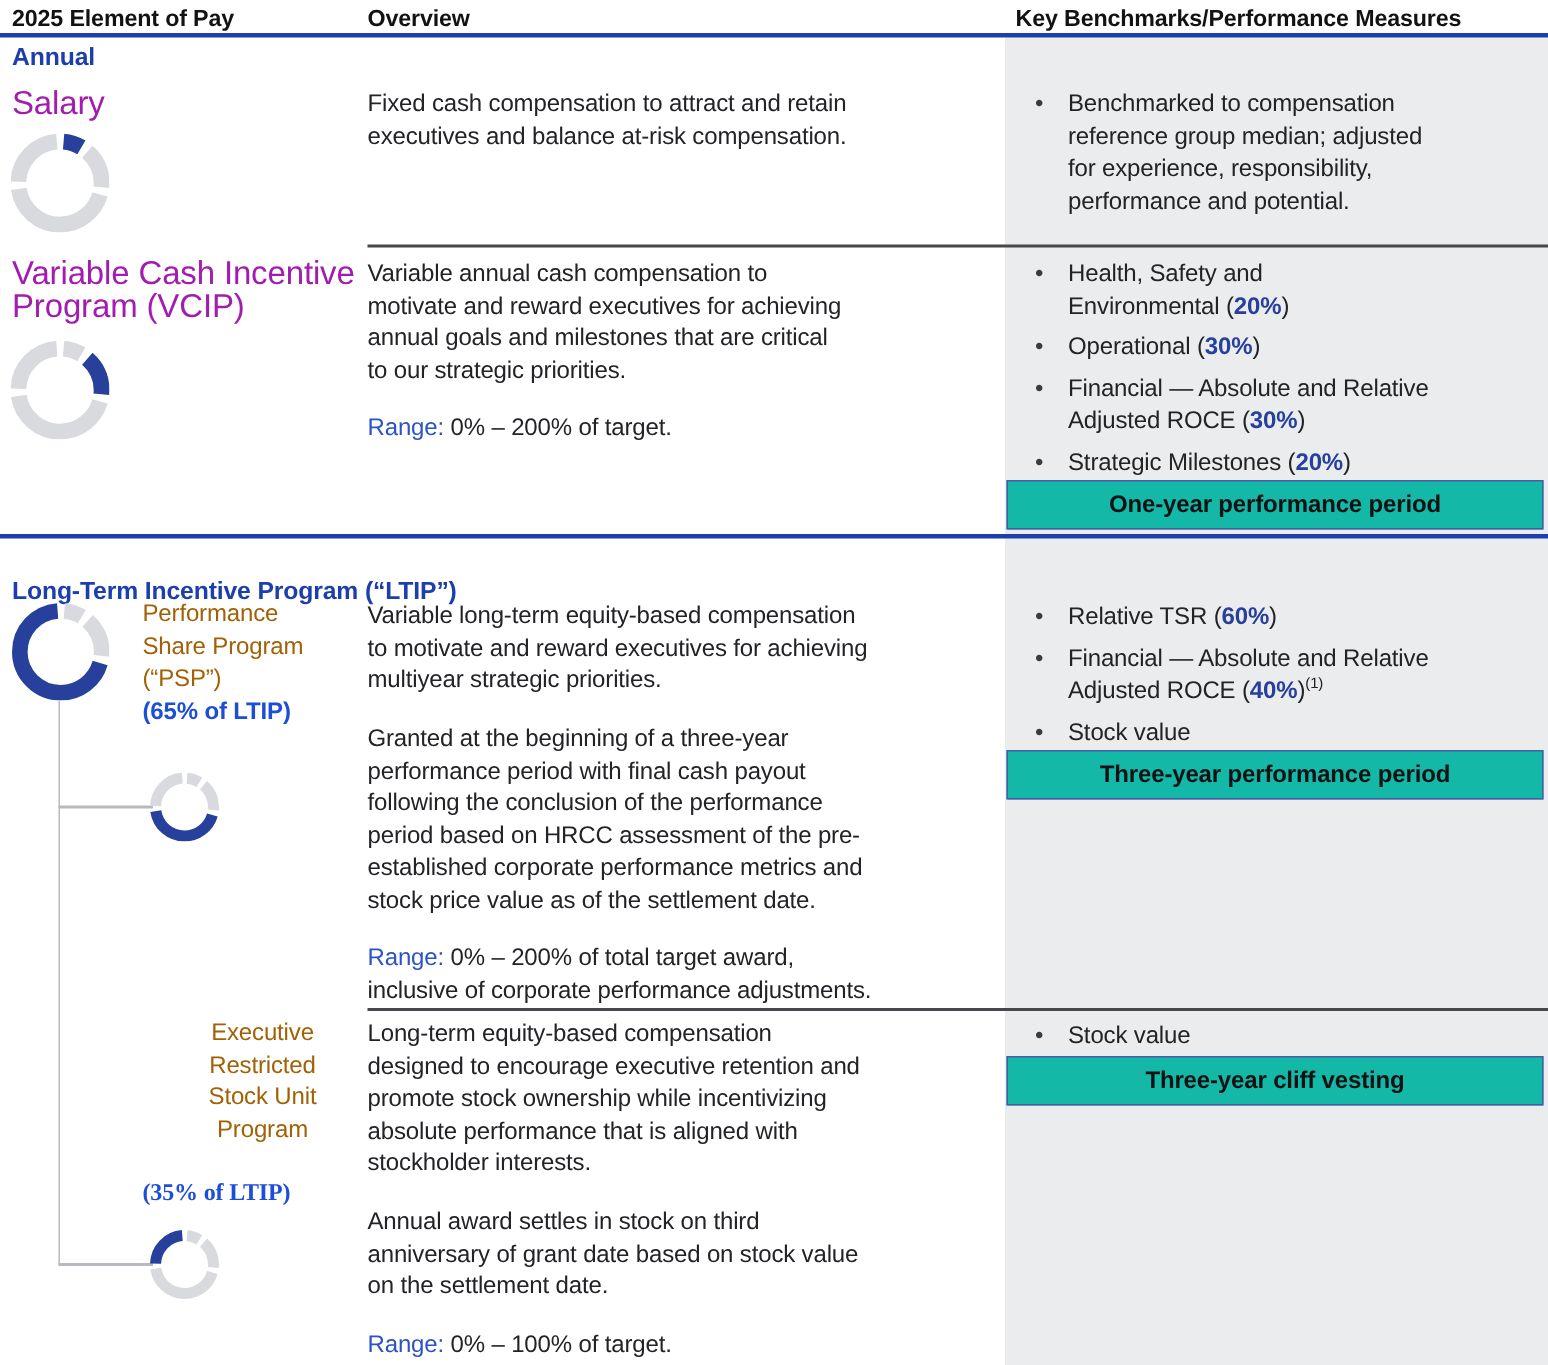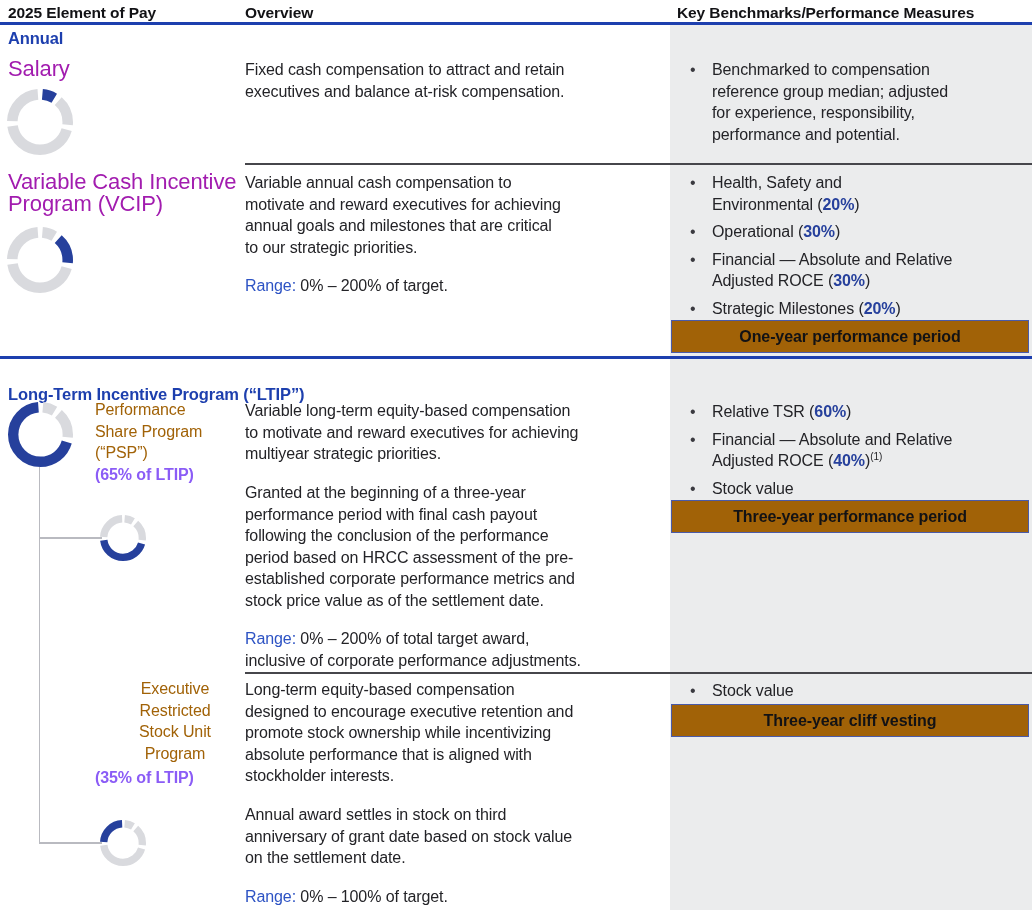--- a/index.html
+++ b/index.html
@@ -13,25 +13,25 @@
   .sechead{font-weight:bold;font-size:16.5px;color:#1d3fae;}
   .rowtitle{font-weight:normal;font-size:22px;color:#a21caf;line-height:21.5px;}
   .col3bg{left:670px;width:362px;background:#ebeced;}
   .divider{height:1.5px;background:#46464b;left:245px;width:787px;}
   .range-label{color:#2d53c4;}
   .pct{font-weight:bold;color:#26409c;}
   .sup{font-size:10px;vertical-align:super;line-height:0;}
   .bullets{display:flex;flex-direction:column;gap:6px;}
   .bullet{display:flex;}
   .bullet .dot{width:22px;flex:0 0 22px;color:#3a3a40;font-size:16px;}
-  .pbox{left:671px;width:356px;height:31px;background:#a16207;border:1.5px solid #4a5aa8;
+  .pbox{left:671px;width:356px;height:31px;background:#14b8a6;border:1.5px solid #4a5aa8;
         display:flex;align-items:center;justify-content:center;font-weight:bold;
         font-size:16px;color:#121215;}
   .paylabel{color:#a16207;}
-  .paysub{font-weight:bold;color:#8b5cf6;}
+  .paysub{font-weight:bold;color:#1d4ed8;}
   .connector{background:#b9bac0;}
   .donut svg{display:block;}
 </style>
 </head>
 <body>
 
 <div class="page">
 
   <div class="abs col3bg" style="top:24.5px;height:885.5px;"></div>
 
@@ -178,21 +178,21 @@
   </div>
 
   <div class="abs pbox" style="top:500px;">Three-year performance period</div>
 
   <div class="abs divider" style="top:672px;"></div>
 
   <div class="abs pre paylabel" style="left:95px;top:678px;width:160px;text-align:center;">Executive
 Restricted
 Stock Unit
 Program</div>
-  <div class="abs paysub" style="left:95px;top:767px;">(35% of LTIP)</div>
+  <div class="abs paysub" style="left:95px;top:785px;font-family:Liberation Serif, serif;">(35% of LTIP)</div>
 
   <div class="abs pre" style="left:245px;top:679px;width:426px;">Long-term equity-based compensation
 designed to encourage executive retention and
 promote stock ownership while incentivizing
 absolute performance that is aligned with
 stockholder interests.</div>
   <div class="abs pre" style="left:245px;top:804px;width:426px;">Annual award settles in stock on third
 anniversary of grant date based on stock value
 on the settlement date.</div>
   <div class="abs" style="left:245px;top:886px;width:426px;">

